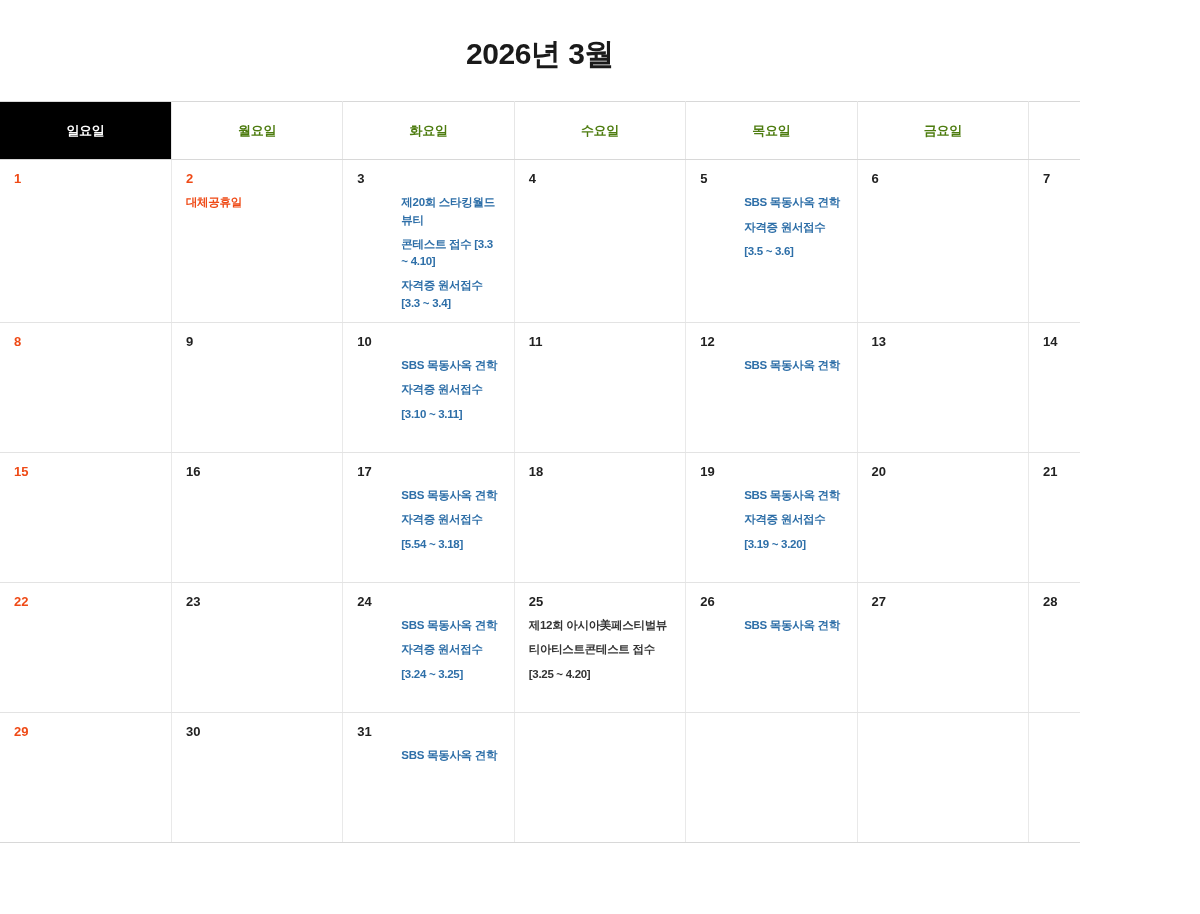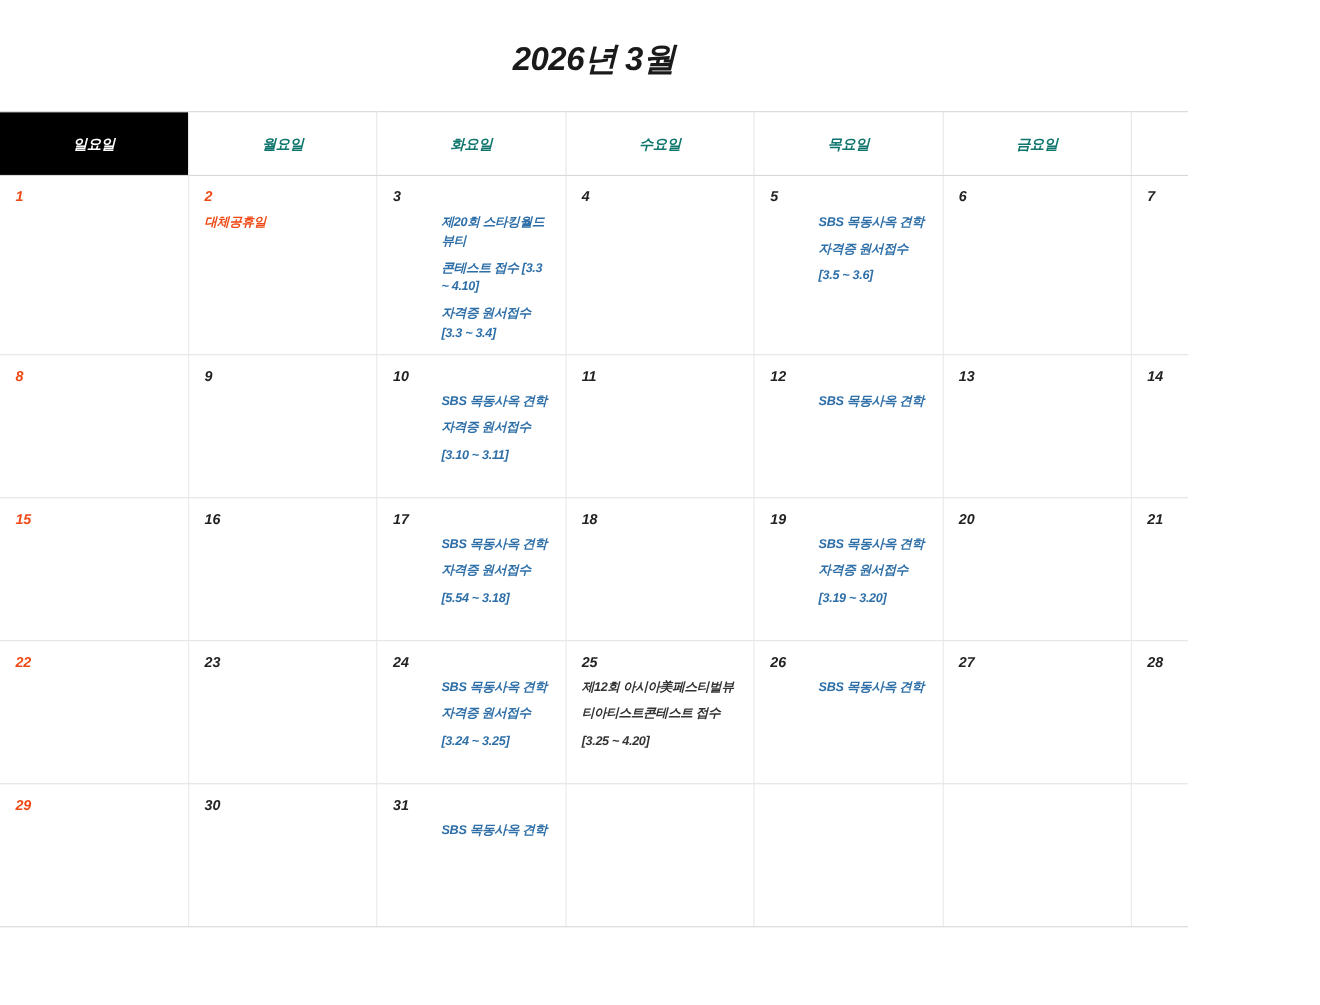--- a/index.html
+++ b/index.html
@@ -10,21 +10,20 @@
     height: 914px;
     background: #ffffff;
     font-family: "Liberation Sans", sans-serif;
     color: #222222;
   }
   #page {
     position: relative;
     width: 1080px;
     height: 914px;
     overflow: hidden;
-    font-style: italic;
   }
   .title {
     text-align: center;
     font-size: 30px;
     font-weight: bold;
     color: #1a1a1a;
     padding-top: 34px;
     padding-bottom: 26px;
     letter-spacing: -0.5px;
   }
@@ -35,21 +34,21 @@
   }
   table.calendar th {
     height: 58px;
     font-size: 13px;
     font-weight: bold;
     text-align: center;
     background: #ffffff;
     border-top: 1px solid #d8d8d8;
     border-bottom: 1px solid #d8d8d8;
     border-right: 1px solid #e6e6e6;
-    color: #0f766e;
+    color: #4d7c0f;
     letter-spacing: -0.3px;
   }
   table.calendar th:last-child { border-right: none; }
   table.calendar th.sun {
     background: #000000;
     color: #ffffff;
   }
   table.calendar td {
     vertical-align: top;
     height: 130px;

